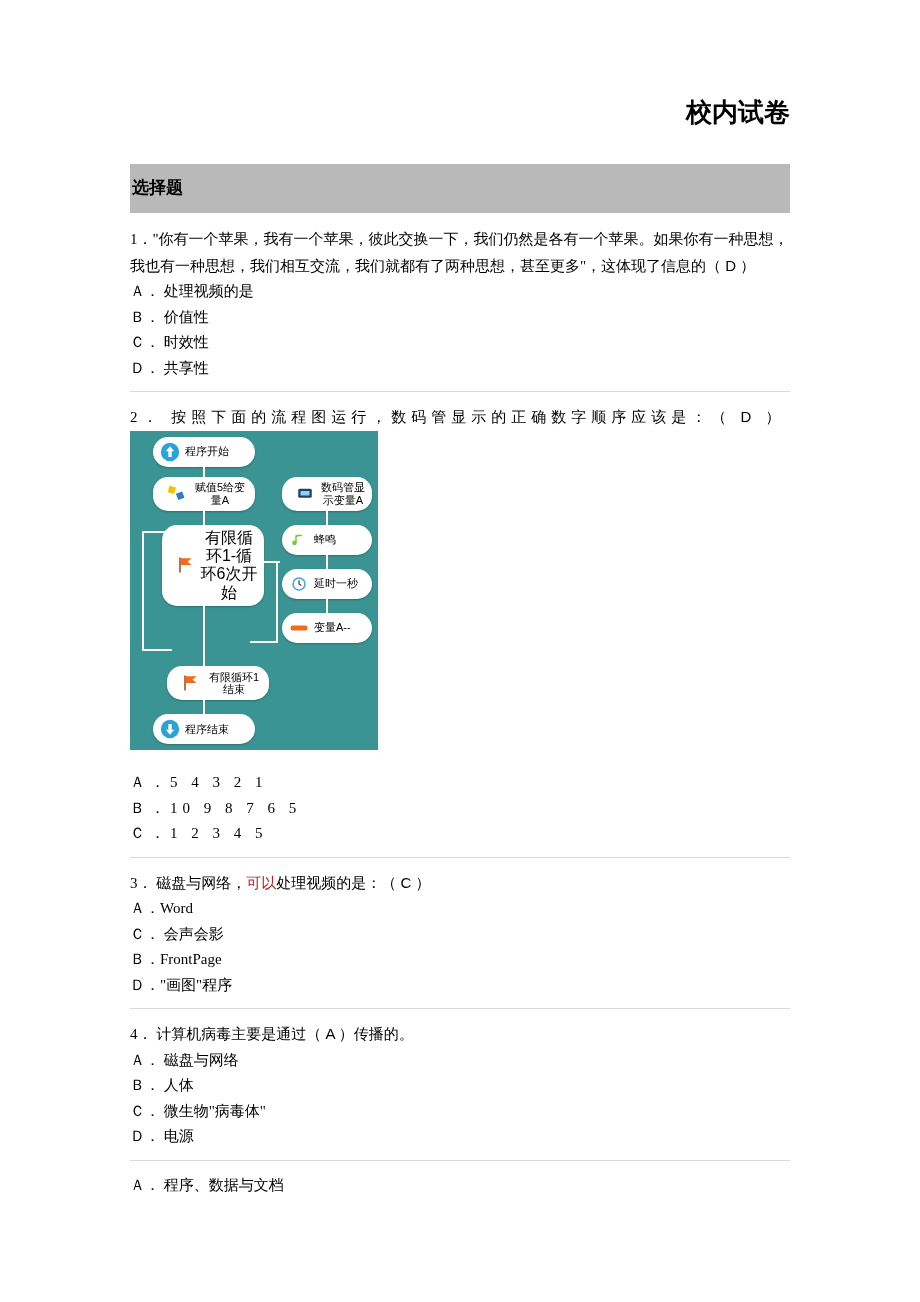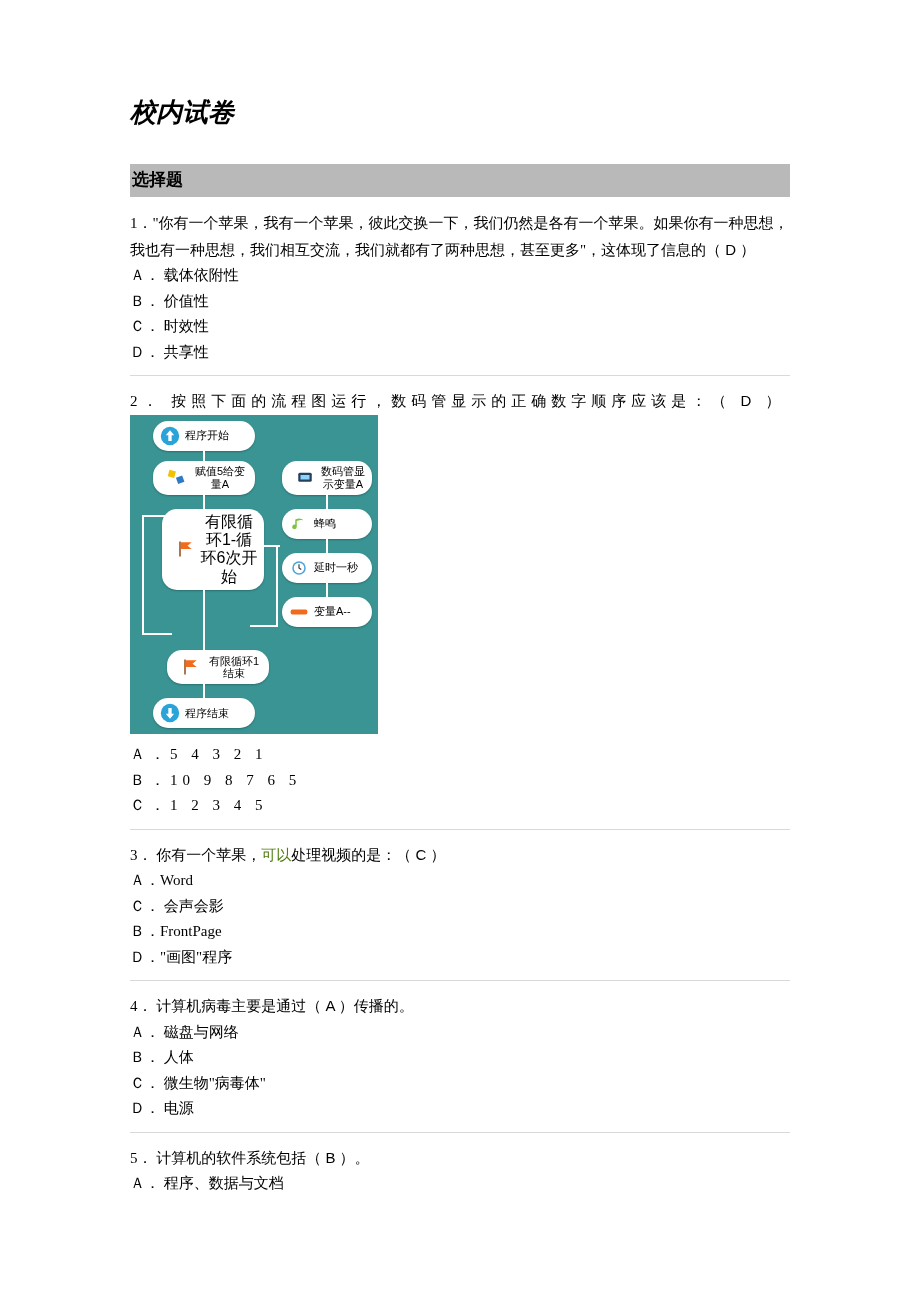--- a/index.html
+++ b/index.html
@@ -10,48 +10,47 @@
     color: #000;
     line-height: 1.7;
   }
   .page {
     width: 920px;
     margin: 0 auto;
     padding: 90px 130px 60px 130px;
     box-sizing: border-box;
   }
   h1 {
-    text-align: left;
+    text-align: right;
     font-family: "SimHei", "黑体", sans-serif;
     font-size: 26px;
     font-weight: bold;
     margin: 0 0 30px 0;
-    font-style: italic;
   }
   .section-header {
     background: #b9b9b9;
     font-family: "SimHei", "黑体", sans-serif;
     font-weight: bold;
     font-size: 17px;
-    padding: 2px 2px;
+    padding: 10px 2px;
     margin: 0 0 14px 0;
   }
   .question {
     border-bottom: 1px solid #d9d9d9;
     padding-bottom: 10px;
     margin-bottom: 12px;
   }
   .question:last-child { border-bottom: none; }
   .qtext { margin: 0; }
   .answer-in-paren {
     font-family: Arial, sans-serif;
     font-weight: normal;
   }
   .spaced { letter-spacing: 5px; }
-  .red { color: #4d7c0f; }
+  .red { color: #b91c1c; }
   .opt { margin: 0; }
 
   
   .flow-wrap {
     width: 248px;
     background: #3a9494;
     padding: 6px 6px 6px 6px;
     box-sizing: border-box;
     position: relative;
     font-family: "Microsoft YaHei", Arial, sans-serif;
@@ -93,21 +92,21 @@
 <body>
 
 <div class="page">
   <h1>校内试卷</h1>
   <div class="section-header">选择题</div>
 
   <div class="question">
     <p class="qtext">
       <span>1</span><span>．"你有一个苹果，我有一个苹果，彼此交换一下，我们仍然是各有一个苹果。如果你有一种思想，我也有一种思想，我们相互交流，我们就都有了两种思想，甚至更多"，这体现了信息的（</span><span class="answer-in-paren"> D </span><span>）</span>
     </p>
-    <p class="opt">Ａ． 载体依附性</p>
+    <p class="opt">Ａ． 处理视频的是</p>
     <p class="opt">Ｂ． 价值性</p>
     <p class="opt">Ｃ． 时效性</p>
     <p class="opt">Ｄ． 共享性</p>
   </div>
 
   <div class="question">
     <p class="qtext spaced">
       <span>2</span><span>． 按照下面的流程图运行，数码管显示的正确数字顺序应该是：（</span><span class="answer-in-paren"> D </span><span>）</span>
     </p>
 
@@ -208,44 +207,41 @@
       </div>
 
       <div class="hline" style="left:12px; top:100px; width:30px;"></div>
       <div class="vline" style="left:12px; top:100px; height:120px;"></div>
       <div class="hline" style="left:12px; top:218px; width:30px;"></div>
       <div class="hline" style="left:120px; top:130px; width:30px;"></div>
       <div class="hline" style="left:120px; top:210px; width:28px;"></div>
       <div class="vline" style="left:146px; top:130px; height:82px;"></div>
     </div>
 
-    <p class="opt spaced" style="margin-top:8px">Ａ．5 4 3 2 1</p>
+    <p class="opt spaced" style="margin-top:20px">Ａ．5 4 3 2 1</p>
     <p class="opt spaced">Ｂ．10 9 8 7 6 5</p>
     <p class="opt spaced">Ｃ．1 2 3 4 5</p>
   </div>
 
   <div class="question">
     <p class="qtext">
-      <span>3</span><span>． 你有一个苹果，</span><span class="red">可以</span><span>处理视频的是：（</span><span class="answer-in-paren"> C </span><span>）</span>
+      <span>3</span><span>． 磁盘与网络，</span><span class="red">可以</span><span>处理视频的是：（</span><span class="answer-in-paren"> C </span><span>）</span>
     </p>
     <p class="opt">Ａ．Word</p>
     <p class="opt">Ｃ． 会声会影</p>
     <p class="opt">Ｂ．FrontPage</p>
     <p class="opt">Ｄ．"画图"程序</p>
   </div>
 
   <div class="question">
     <p class="qtext">
       <span>4</span><span>． 计算机病毒主要是通过（</span><span class="answer-in-paren"> A </span><span>）传播的。</span>
     </p>
     <p class="opt">Ａ． 磁盘与网络</p>
     <p class="opt">Ｂ． 人体</p>
     <p class="opt">Ｃ． 微生物"病毒体"</p>
     <p class="opt">Ｄ． 电源</p>
   </div>
 
   <div class="question">
-    <p class="qtext">
-      <span>5</span><span>． 计算机的软件系统包括（</span><span class="answer-in-paren"> B  </span><span>）。</span>
-    </p>
     <p class="opt">Ａ． 程序、数据与文档</p>
   </div>
 </div>
 
 </body></html>

